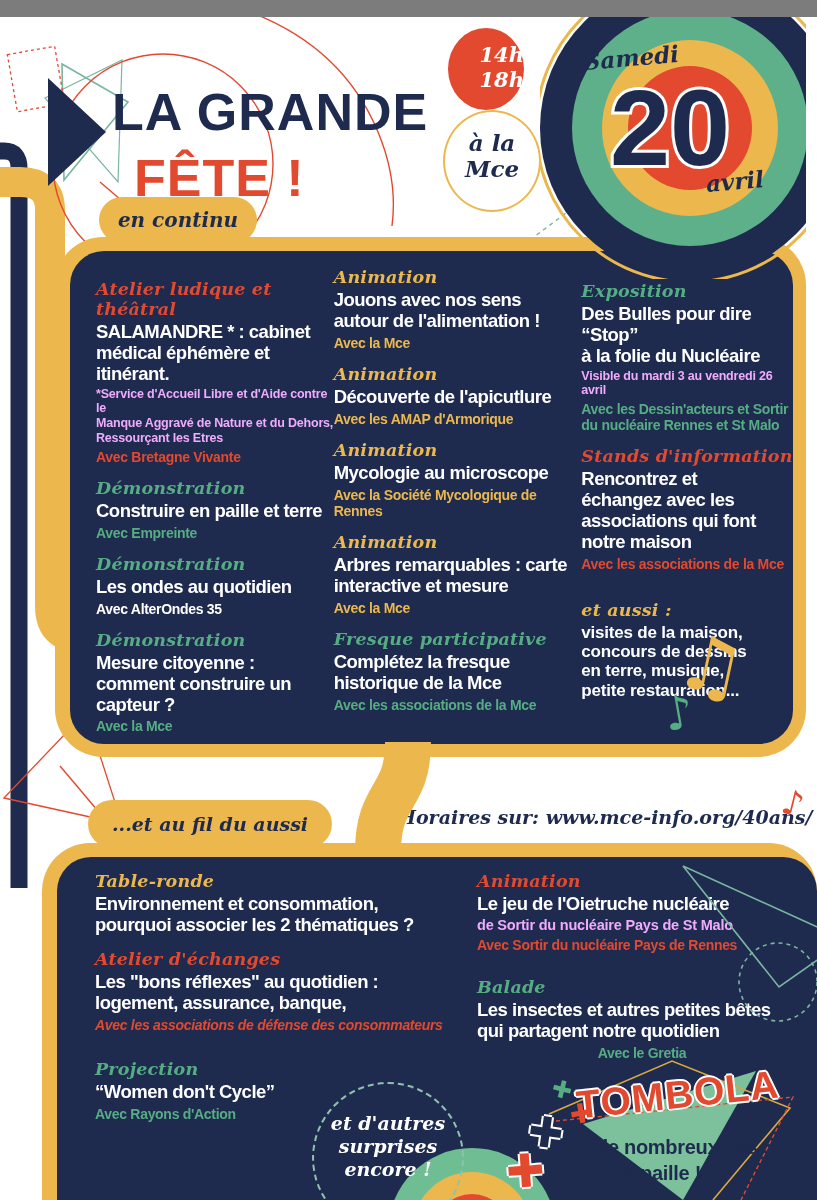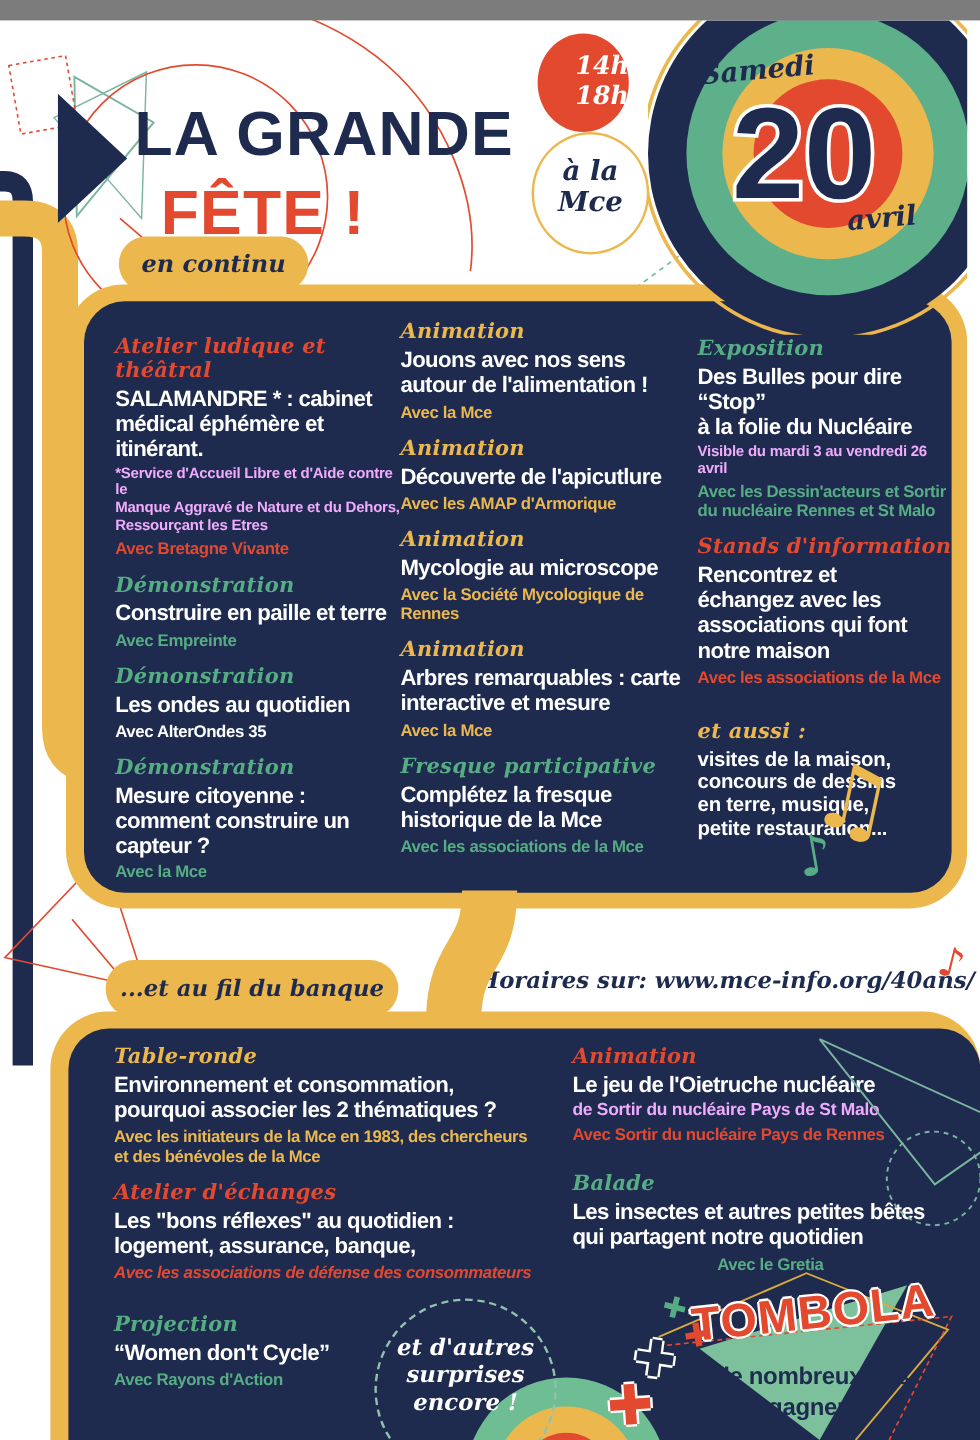--- a/index.html
+++ b/index.html
@@ -220,22 +220,20 @@
     </div>
   </div>
 
   <div id="box2-outer" class="abs box-outer">
     <div id="box2-inner" class="box-inner">
       <div id="temps-col1" class="col">
           <div class="item">
             <div class="cat script" style="color: rgb(236, 184, 77);">Table-ronde</div>
             <div class="title">Environnement et consommation,
 pourquoi associer les 2 thématiques ?</div>
-            <div class="org" style="color: rgb(236, 184, 77);">Avec les initiateurs de la Mce en 1983, des chercheurs
-et des bénévoles de la Mce</div>
           </div>
           <div class="item">
             <div class="cat script" style="color: rgb(226, 73, 47);">Atelier d'échanges</div>
             <div class="title">Les "bons réflexes" au quotidien :
 logement, assurance, banque,</div>
             <div class="org" style="color: rgb(226, 73, 47); font-style: italic;">Avec les associations de défense des consommateurs</div>
           </div>
           <div class="item">
             <div class="cat script" style="color: rgb(86, 173, 131);">Projection</div>
             <div class="title">“Women don't Cycle”</div>
@@ -253,21 +251,21 @@
             <div class="cat script" style="color: rgb(86, 173, 131);">Balade</div>
             <div class="title">Les insectes et autres petites bêtes
 qui partagent notre quotidien</div>
             <div class="org" style="color: rgb(86, 173, 131); text-align: center;">Avec le Gretia</div>
           </div>
         </div>
     </div>
   </div>
 
   <div id="pill-continu" class="abs script">en continu</div>
-  <div id="pill-temps" class="abs script">...et au fil du banque</div>
+  <div id="pill-temps" class="abs script">...et au fil du aussi</div>
   <div id="horaires" class="abs script">Horaires sur: www.mce-info.org/40ans/</div>
 
   <svg id="svg-front" class="abs" width="817" height="1200" viewBox="0 0 817 1200">
 
     <path d="M408 742 C408 800 378 792 378 852" stroke="#ecb84d" stroke-width="46" fill="none"></path>
 
     <path d="M683 866 L846 940 L779 987 Z" stroke="#7ab5a0" stroke-width="1.6" fill="none"></path>
     <circle cx="778" cy="982" r="39" stroke="#7ab5a0" stroke-width="1.6" stroke-dasharray="4 4" fill="none"></circle>
 
     <polygon points="583,1124 756,1071 683,1200" fill="#7cc19c"></polygon>
@@ -298,21 +296,21 @@
   <span id="note-red" class="abs music">♪</span>
 
   <div id="surprises" class="abs">
     <div class="script">et d'autres
 surprises
 encore !</div>
   </div>
 
   <div id="tombola-title" class="abs">TOMBOLA</div>
   <div id="tombola-l1" class="abs">de nombreux lots</div>
-  <div id="tombola-l2" class="abs">à gagner !</div>
+  <div id="tombola-l2" class="abs">à paille !</div>
   <span id="plus-1" class="abs plus">✚</span>
   <span id="plus-2" class="abs plus">✚</span>
   <span id="plus-3" class="abs plus">✚</span>
   <span id="plus-4" class="abs plus">✚</span>
 
   <div id="white-strip" class="abs"></div>
   <div id="top-bar" class="abs"></div>
 </div>
 
 </body></html>

